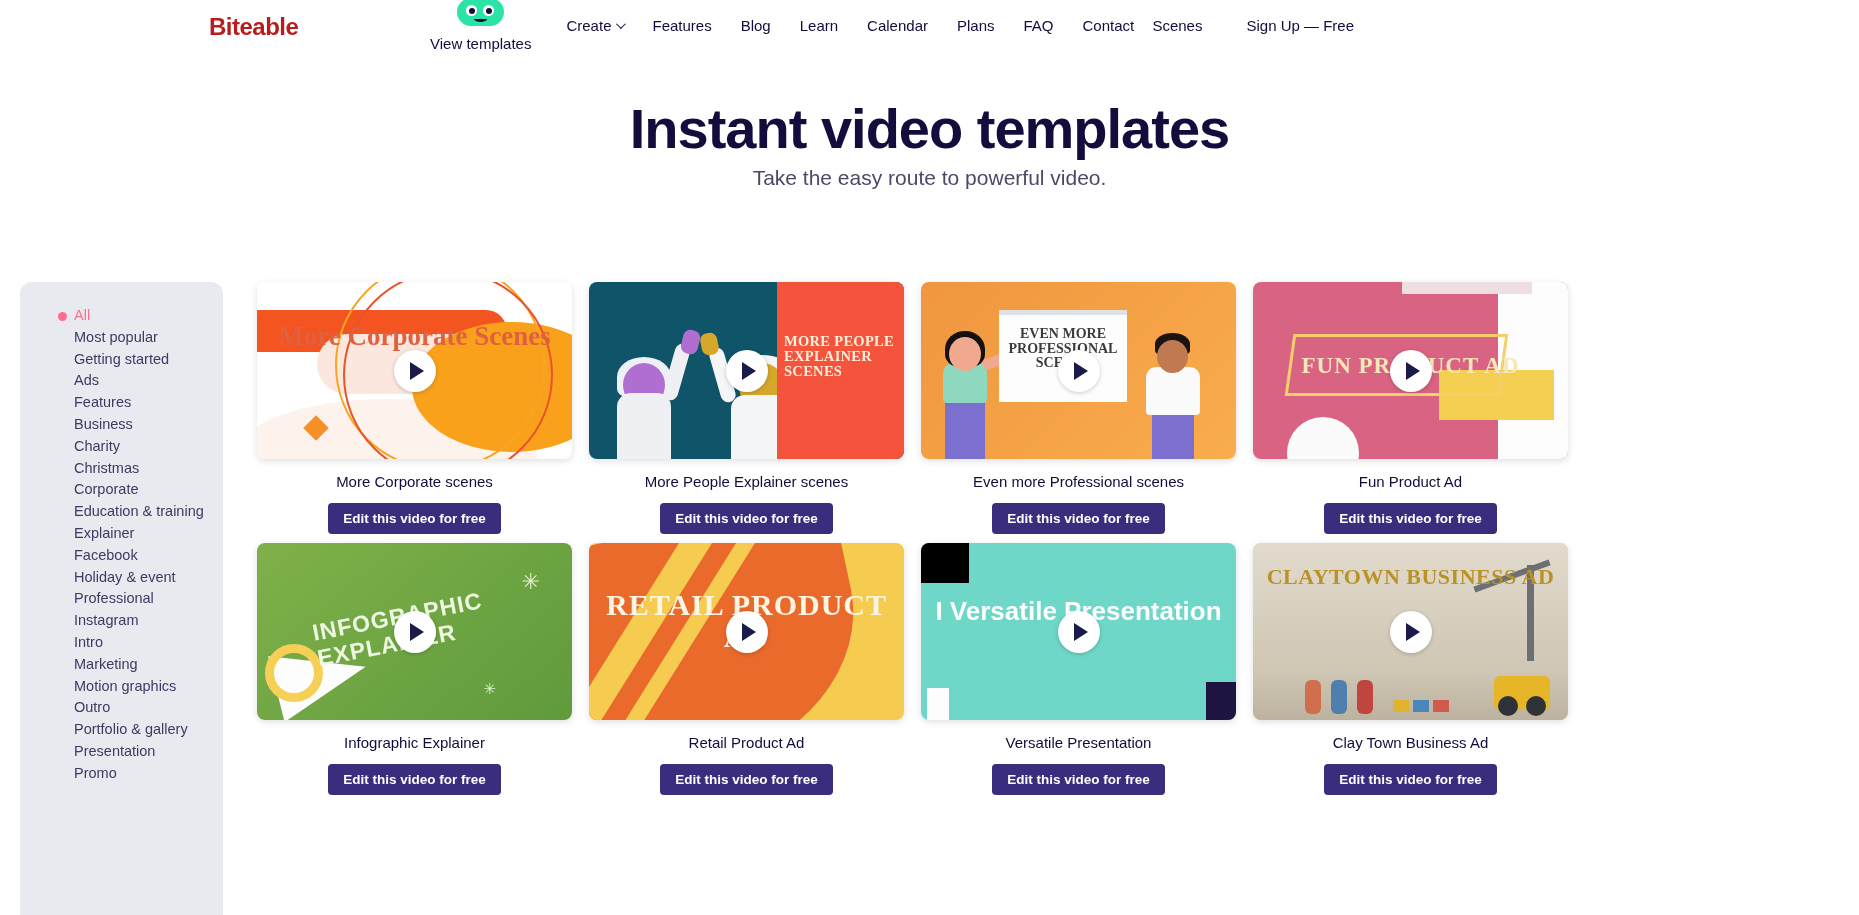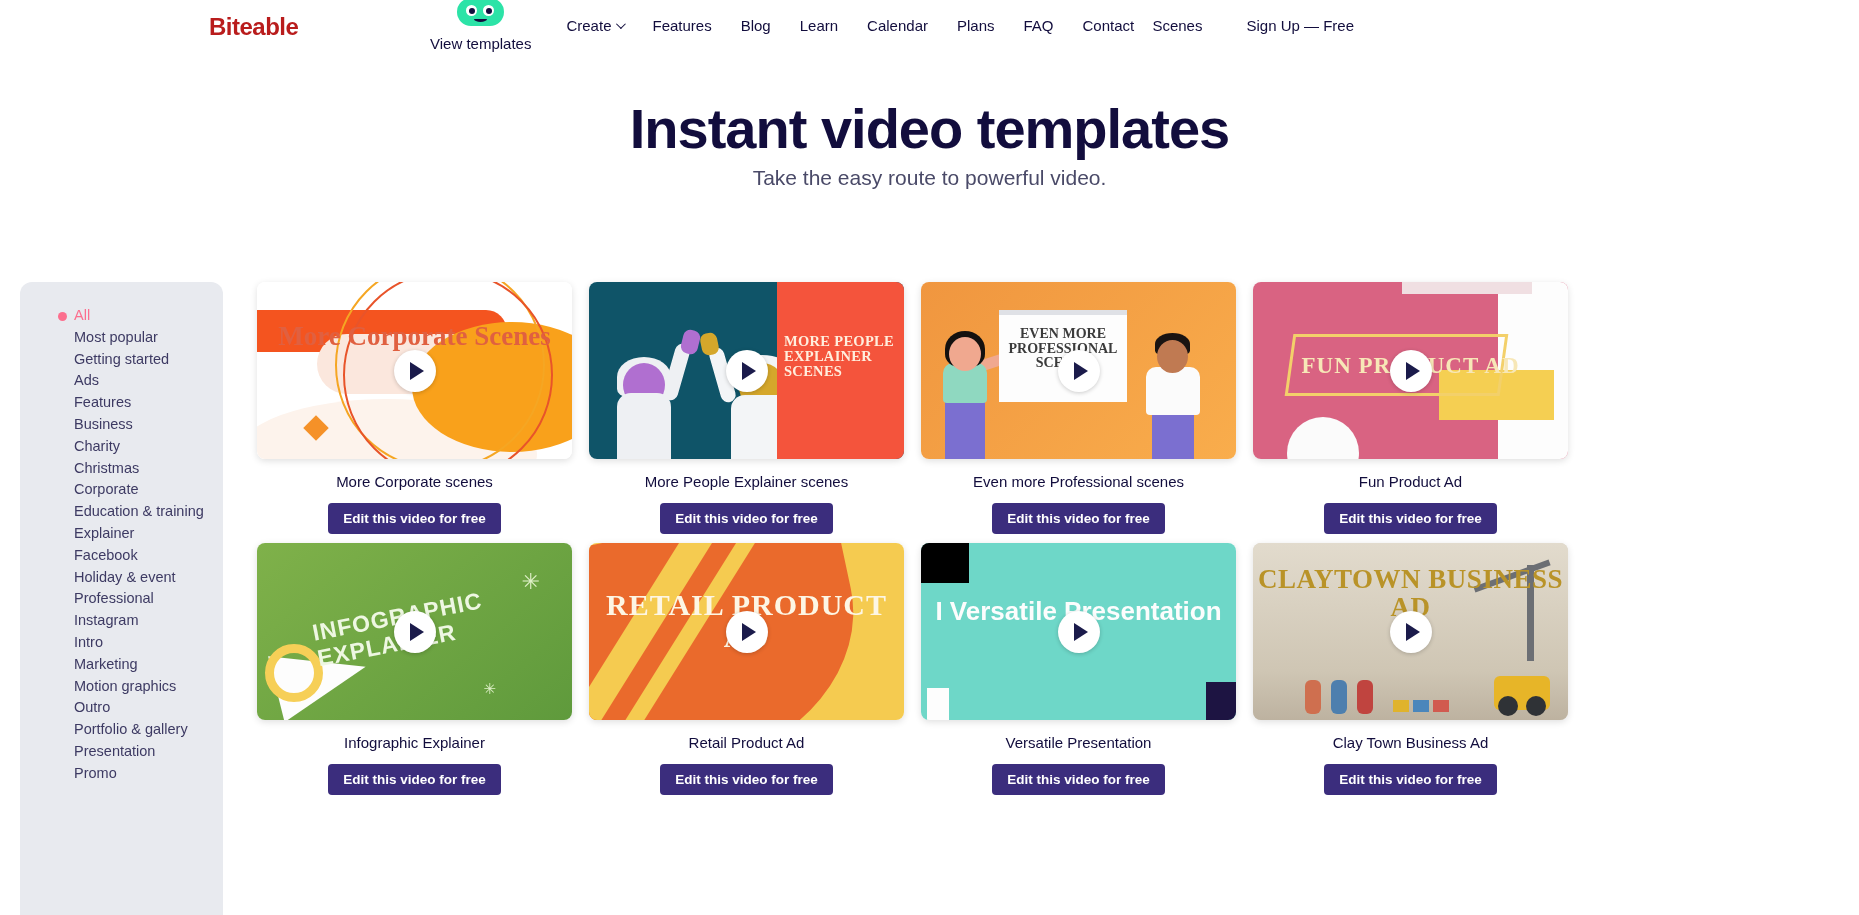--- a/index.html
+++ b/index.html
@@ -527,21 +527,21 @@
   
   .t8 { background: #d8d0c2; }
   .t8 .wall {
     position: absolute; inset: 0;
     background: linear-gradient(180deg,#e2dbcd 0%,#cfc6b4 72%,#bdb2a0 100%);
   }
   .t8 .art-txt {
     left: 0; right: 0; top: 22px;
     text-align: center;
     color: #b99328;
-    font-size: 27px;
+    font-size: 22px;
     letter-spacing: 0.5px;
     z-index: 4;
   }
   .t8 .crane {
     position: absolute; right: 34px; top: 22px;
     width: 7px; height: 96px; background: #6c6f74;
   }
   .t8 .cranearm {
     position: absolute; right: 16px; top: 30px;
     width: 80px; height: 6px; background: #6c6f74;

